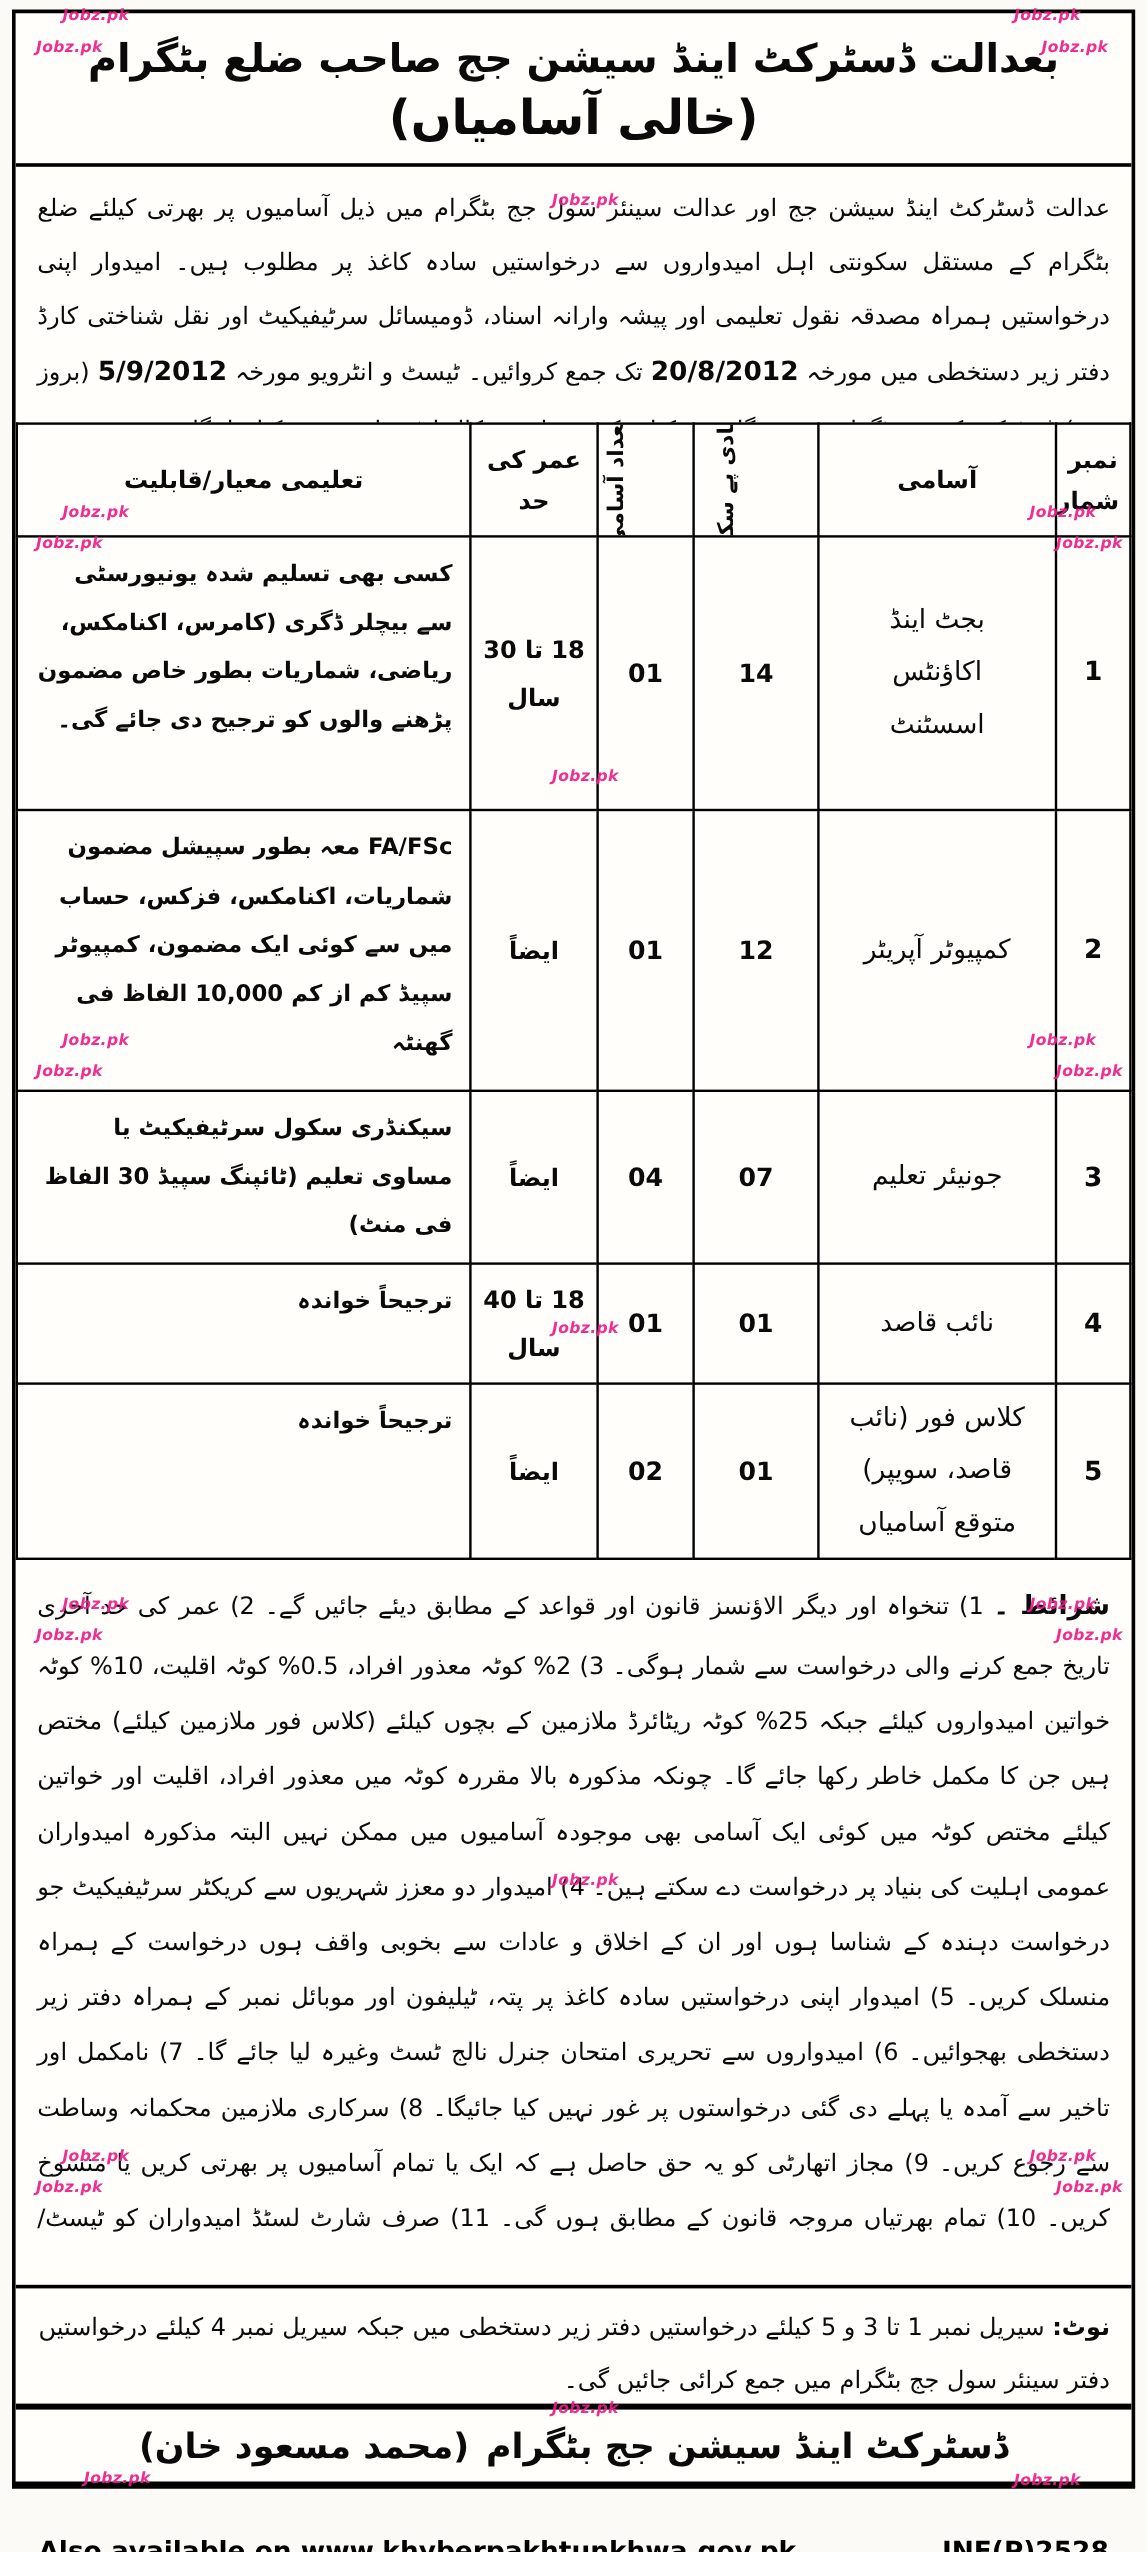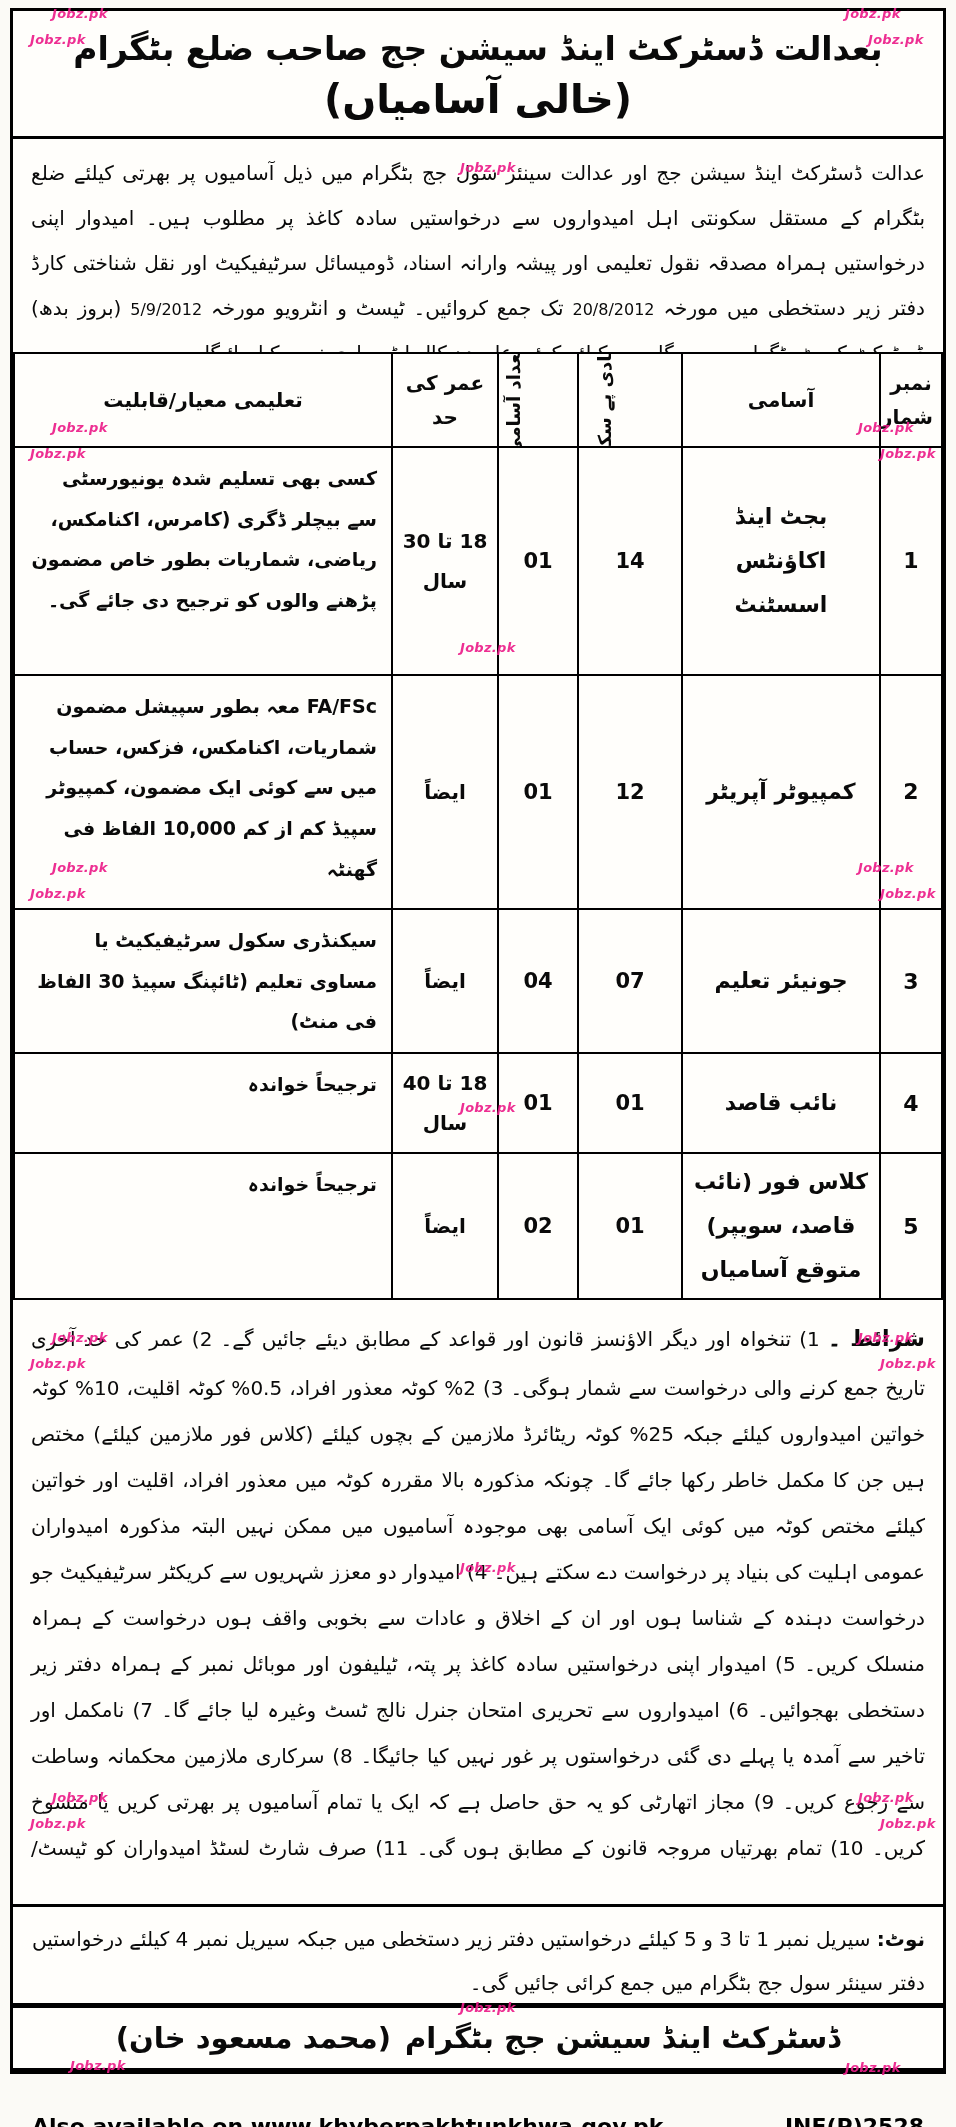--- a/index.html
+++ b/index.html
@@ -17,31 +17,31 @@
   }
   
   .ad {
     position: absolute; left: 10px; top: 8px; width: 936px; height: 2066px;
     background: #fffefb; border: 3px solid #000; border-bottom-width: 6px;
     z-index: 1; display: flex; flex-direction: column; overflow: hidden;
   }
   .court-title { direction: rtl; text-align: center; font-weight: bold; font-size: 33px; padding: 18px 12px 2px; }
   .vacancy-title { direction: rtl; text-align: center; font-weight: bold; font-size: 40px; padding: 6px 0 14px; border-bottom: 3px solid #000; }
   .intro { direction: rtl; text-align: justify; font-size: 20px; line-height: 2.25; padding: 12px 18px; height: 230px; overflow: hidden; }
-  .intro .date { font-weight: normal; font-size: 16px; white-space: nowrap; }
+  .intro .date { font-weight: bold; font-size: 22px; white-space: nowrap; }
   table.vacancy-table { width: 100%; border-collapse: collapse; table-layout: fixed; direction: rtl; }
   .vacancy-table th, .vacancy-table td {
     border: 2px solid #000; padding: 6px 8px; text-align: center;
     vertical-align: middle; overflow: hidden;
   }
   thead tr { height: 94px; }
   th { font-size: 20px; font-weight: bold; line-height: 1.7; }
   th .rot { display: inline-block; transform: rotate(-90deg); white-space: nowrap; font-size: 18px; }
   td.c-serial { font-size: 22px; font-weight: bold; }
-  td.c-pos { font-size: 22px; font-weight: bold; line-height: 2; padding: 6px 10px; }
+  td.c-pos { font-size: 22px; font-weight: normal; line-height: 2; padding: 6px 20px; }
   td.c-pay, td.c-count { font-size: 21px; font-weight: bold; }
   td.c-age { font-size: 20px; line-height: 2; font-weight: bold; }
   td.c-qual { font-size: 19px; line-height: 2.15; text-align: right; vertical-align: top; padding: 10px 14px; font-weight: bold; }
   tr.r0 { height: 228px; } tr.r1 { height: 234px; } tr.r2 { height: 130px; } tr.r3 { height: 100px; } tr.r4 { height: 114px; }
   .conditions { direction: rtl; text-align: justify; font-size: 20px; line-height: 2.3; padding: 14px 18px 6px; flex: 1 1 auto; overflow: hidden; }
   .conditions .lbl { font-size: 22px; font-weight: bold; }
   .note { direction: rtl; font-size: 20px; line-height: 2.2; padding: 10px 18px; border-top: 3px solid #000; height: 106px; overflow: hidden; margin-top: 32px; }
   .note .lbl { font-weight: bold; }
   .signature {
     direction: rtl; border-top: 5px solid #000; height: 70px;

